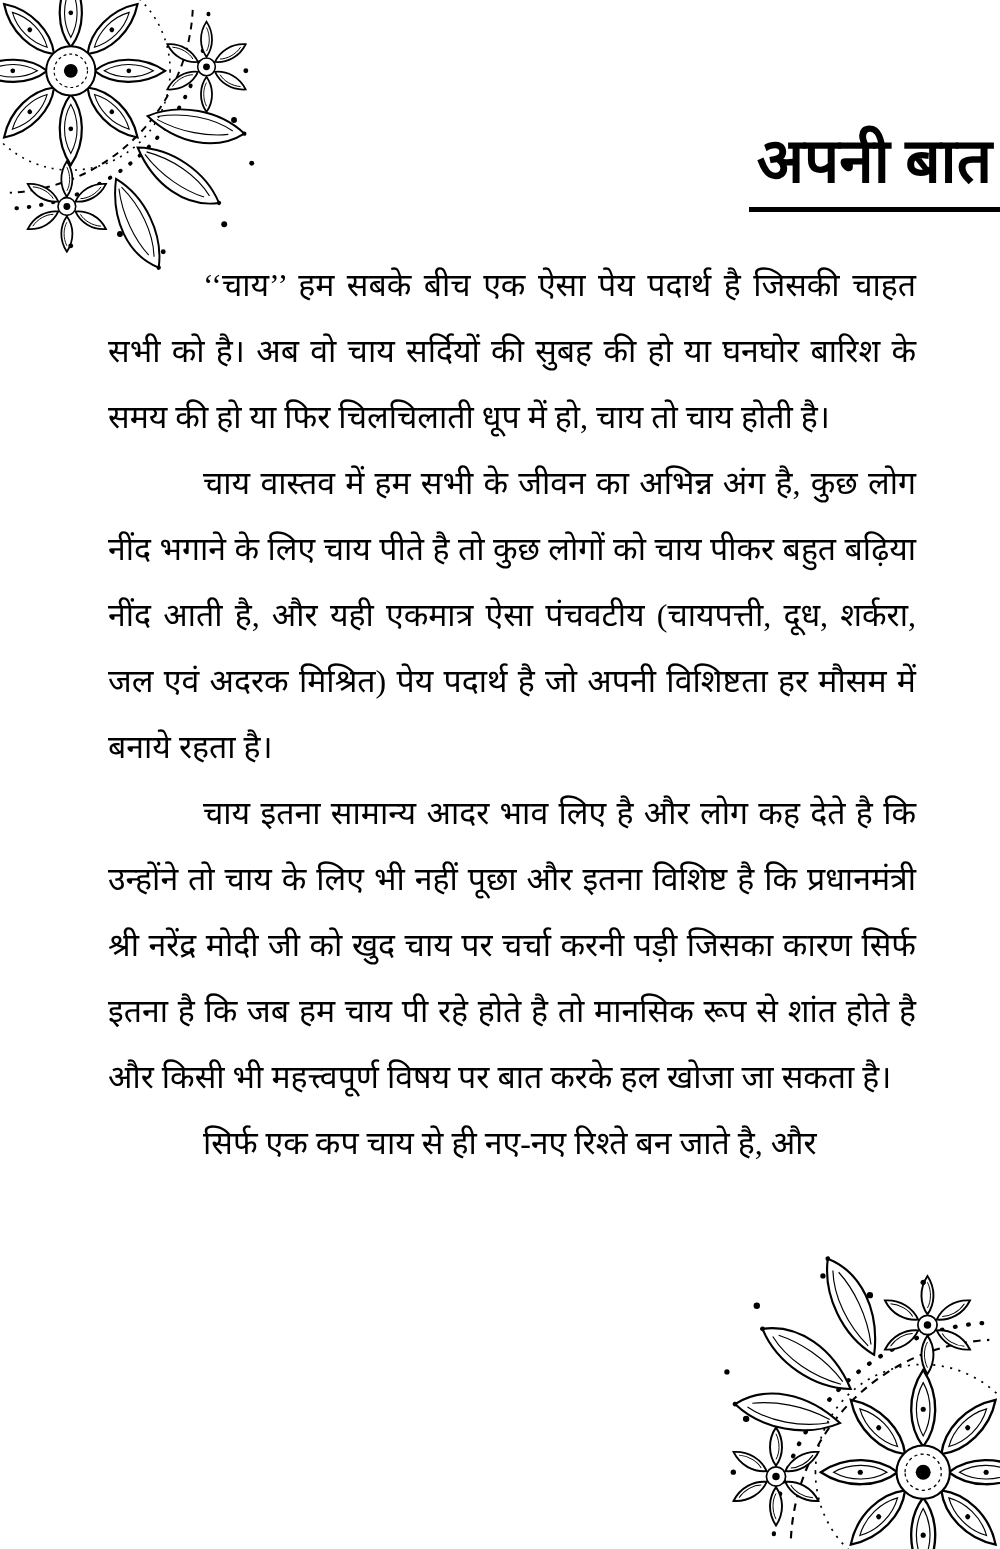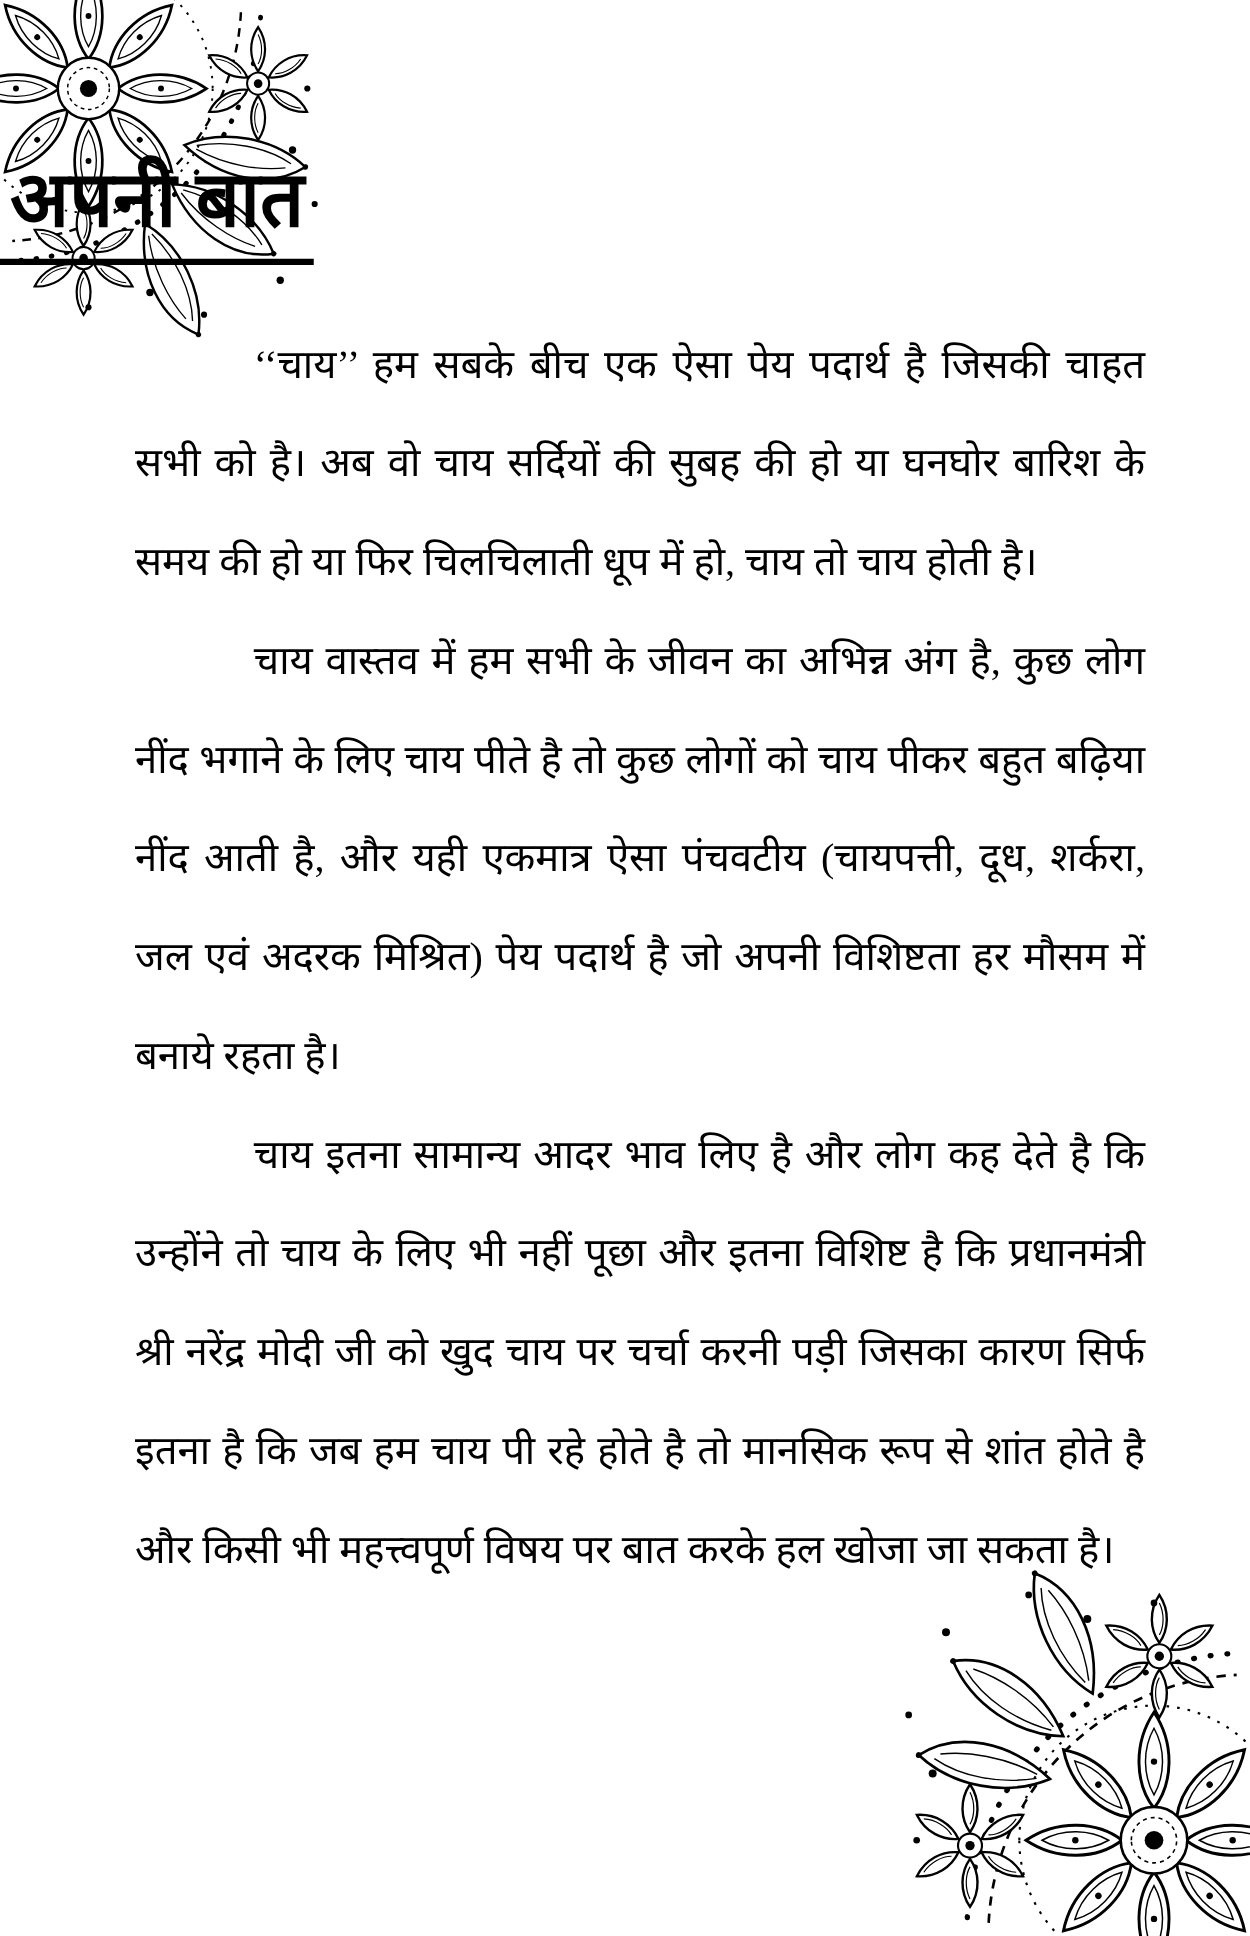--- a/index.html
+++ b/index.html
@@ -36,38 +36,38 @@
     bottom: 0;
     width: 320px;
     height: 320px;
     transform: rotate(180deg);
   }
   .title-wrap {
     position: absolute;
     top: 126px;
     left: 0;
     right: 0;
-    text-align: left;
+    text-align: right;
     margin: 0;
   }
   .title-underline {
     display: inline-block;
     font-size: 62px;
     font-weight: 700;
     line-height: 1.15;
     border-bottom: 5px solid #000;
     padding: 0 8px 10px 8px;
   }
   .body-text {
     position: absolute;
     top: 252px;
     left: 108px;
     right: 84px;
     font-size: 32px;
-    line-height: 79px;
+    line-height: 66px;
     text-align: justify;
   }
   .body-text p {
     margin: 0;
     padding: 0;
     text-indent: 95px;
   }
 </style>
 </head>
 <body>
@@ -147,15 +147,16 @@
   </div>
 
   <h1 class="title-wrap">
     <span class="title-underline">अपनी बात</span>
   </h1>
 
   <div class="body-text">
     <p>‘‘चाय’’ हम सबके बीच एक ऐसा पेय पदार्थ है जिसकी चाहत सभी को है। अब वो चाय सर्दियों की सुबह की हो या घनघोर बारिश के समय की हो या फिर चिलचिलाती धूप में हो, चाय तो चाय होती है।</p>
     <p>चाय वास्तव में हम सभी के जीवन का अभिन्न अंग है, कुछ लोग नींद भगाने के लिए चाय पीते है तो कुछ लोगों को चाय पीकर बहुत बढ़िया नींद आती है, और यही एकमात्र ऐसा पंचवटीय (चायपत्ती, दूध, शर्करा, जल एवं अदरक मिश्रित) पेय पदार्थ है जो अपनी विशिष्टता हर मौसम में बनाये रहता है।</p>
     <p>चाय इतना सामान्य आदर भाव लिए है और लोग कह देते है कि उन्होंने तो चाय के लिए भी नहीं पूछा और इतना विशिष्ट है कि प्रधानमंत्री श्री नरेंद्र मोदी जी को खुद चाय पर चर्चा करनी पड़ी जिसका कारण सिर्फ इतना है कि जब हम चाय पी रहे होते है तो मानसिक रूप से शांत होते है और किसी भी महत्त्वपूर्ण विषय पर बात करके हल खोजा जा सकता है।</p>
+    <p>सिर्फ एक कप चाय से ही नए-नए रिश्ते बन जाते है, और</p>
   </div>
 
 </div>
 
 </body></html>

